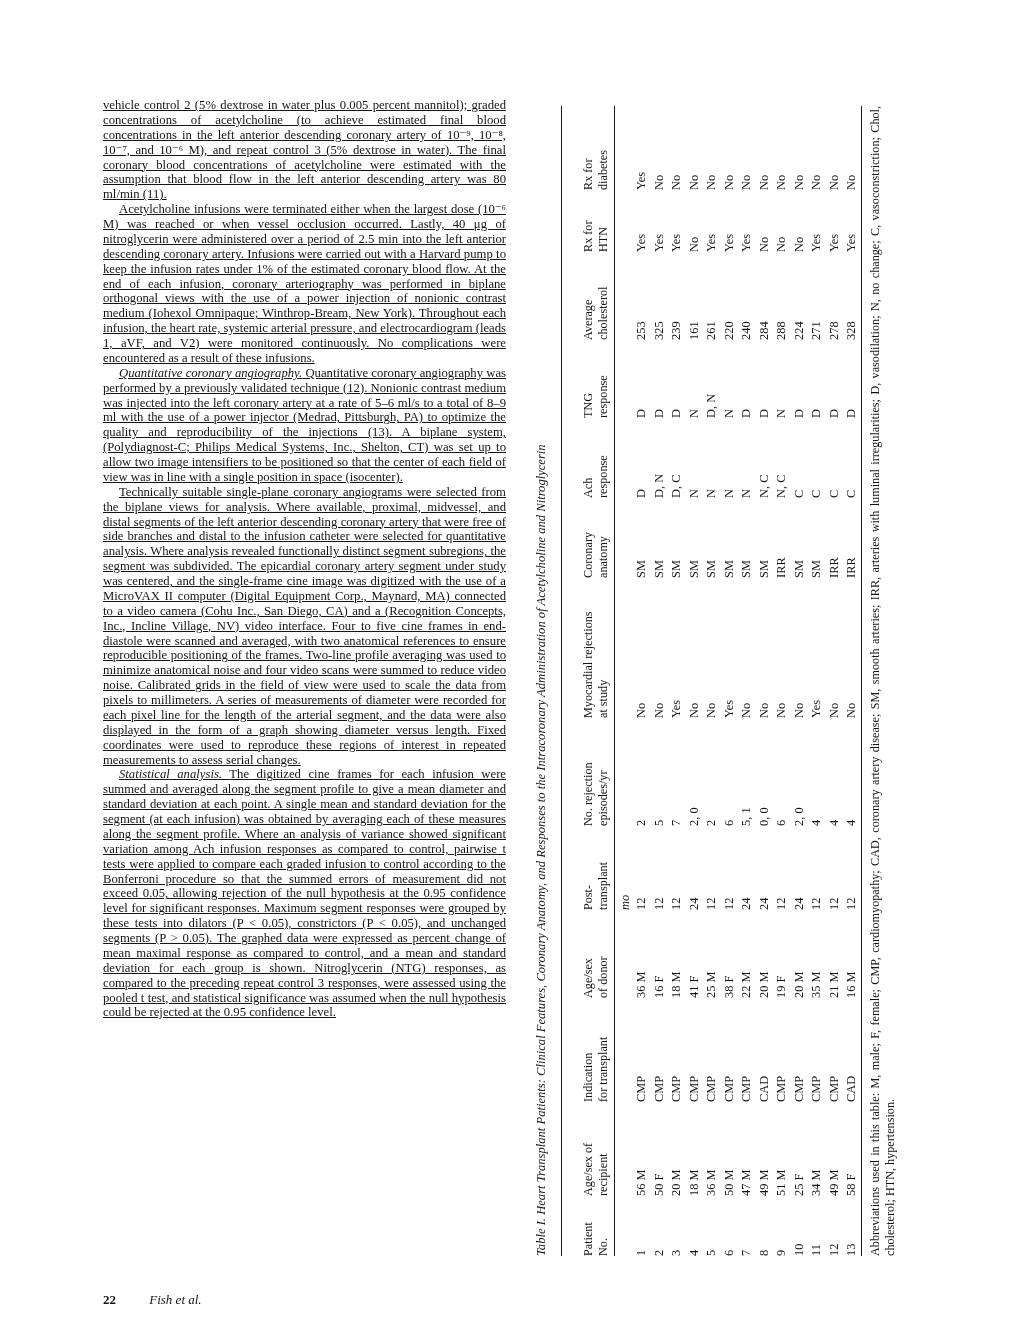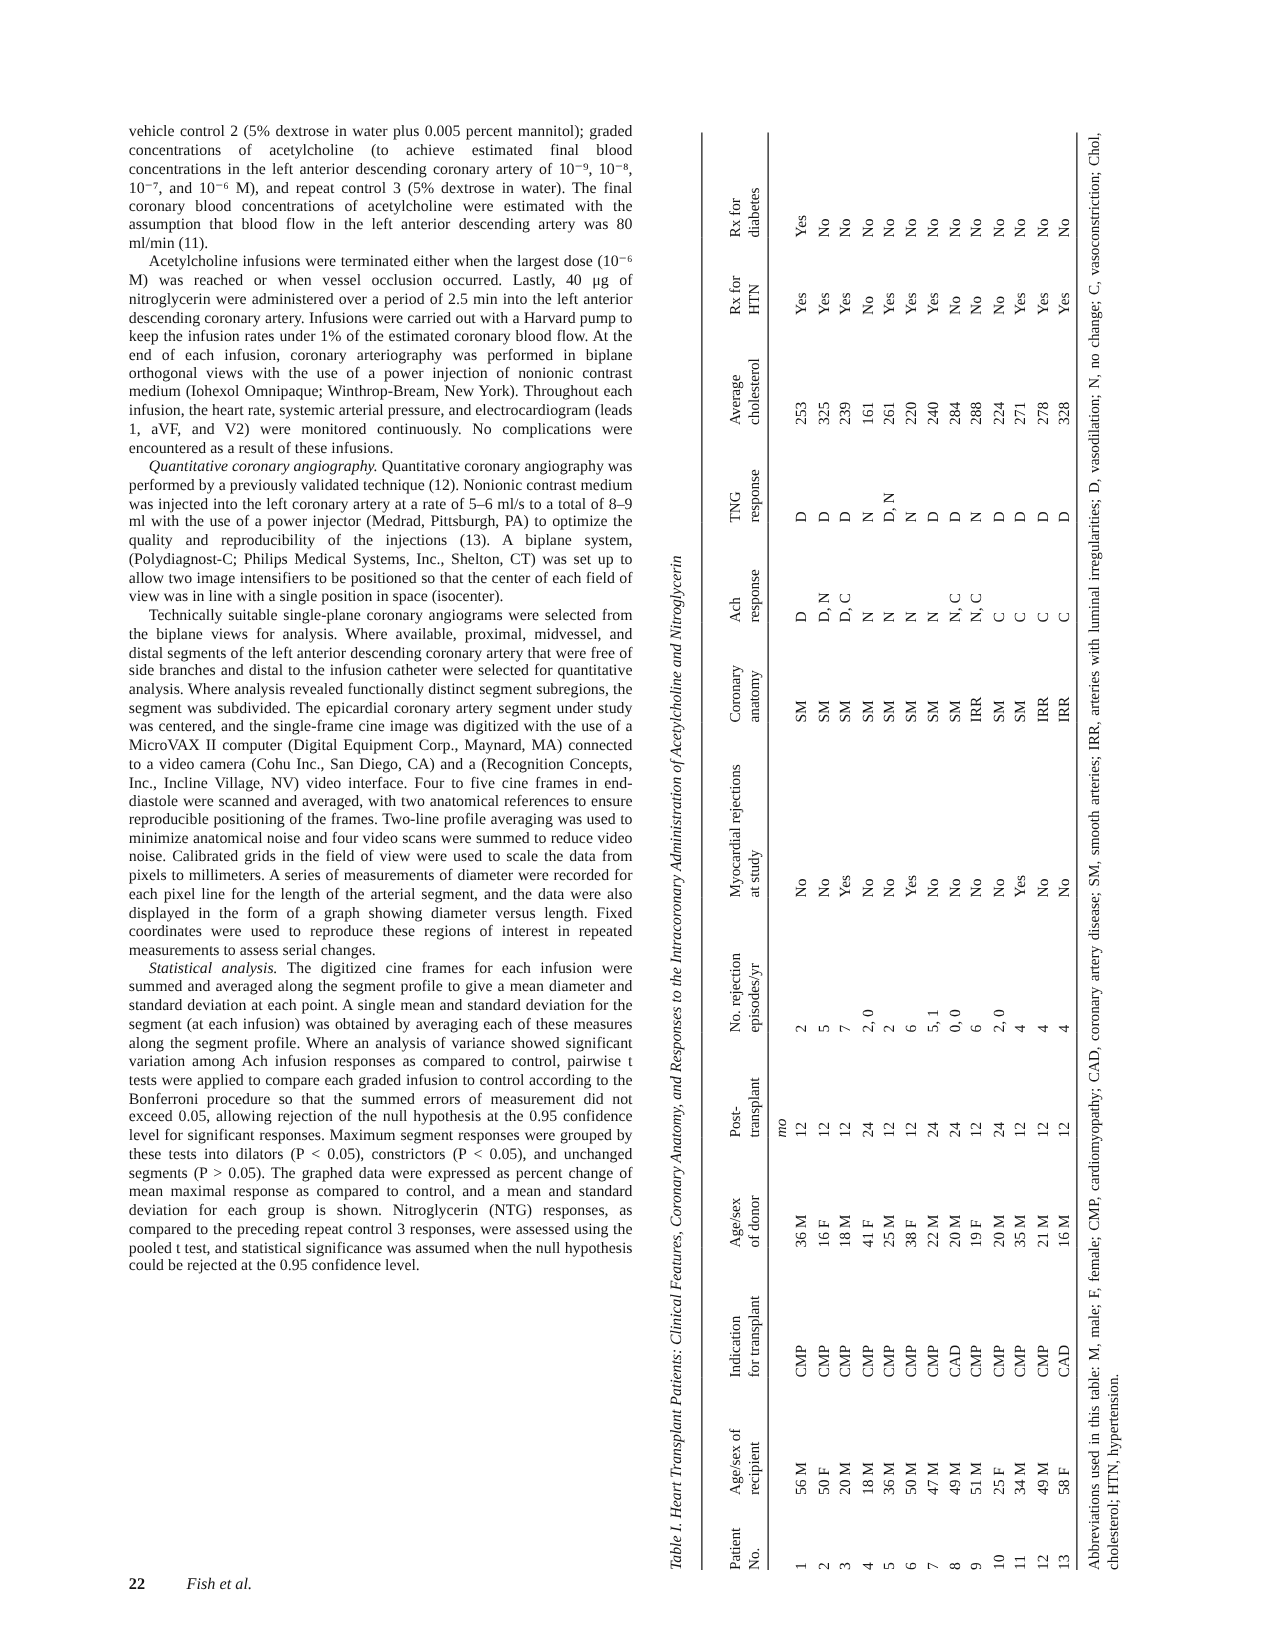--- a/index.html
+++ b/index.html
@@ -19,37 +19,38 @@
 
   
   .text-column {
     position: absolute;
     left: 103px;
     top: 98px;
     width: 403px;
     font-size: 12.7px;
     line-height: 1.172;
     text-align: justify;
+    text-decoration: underline;
   }
   .text-column p {
     margin: 0;
     text-indent: 16px;
   }
   .text-column p.no-indent {
     text-indent: 0;
   }
   .lead {
     font-style: italic;
   }
 
   
   .footer {
     position: absolute;
     left: 103px;
-    top: 1259px;
+    top: 1292px;
     font-size: 13px;
   }
   .page-number {
     font-weight: bold;
   }
   .authors {
     font-style: italic;
     margin-left: 30px;
   }
 

